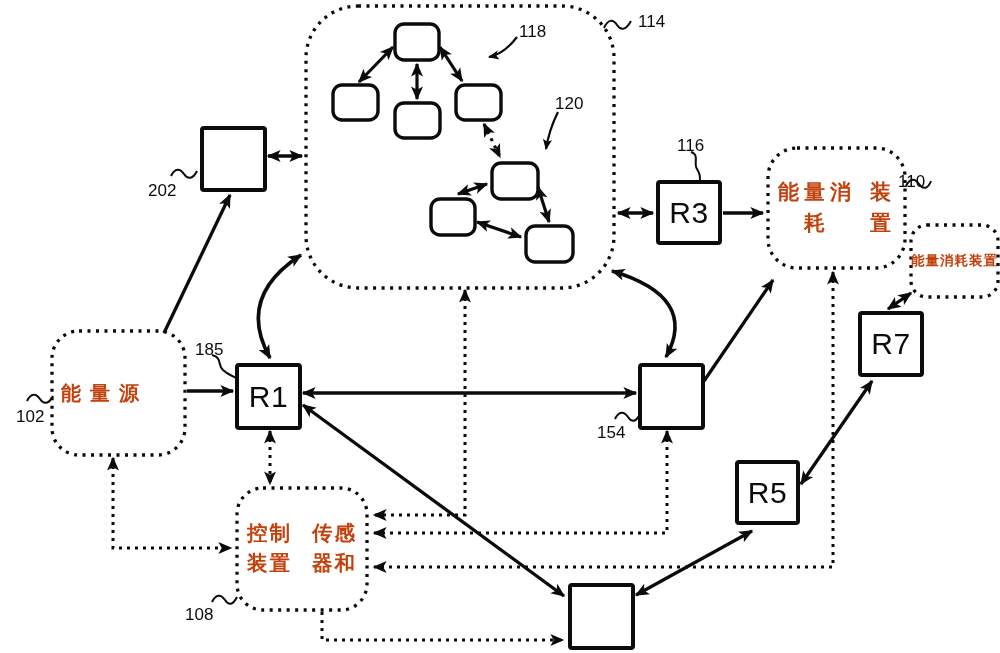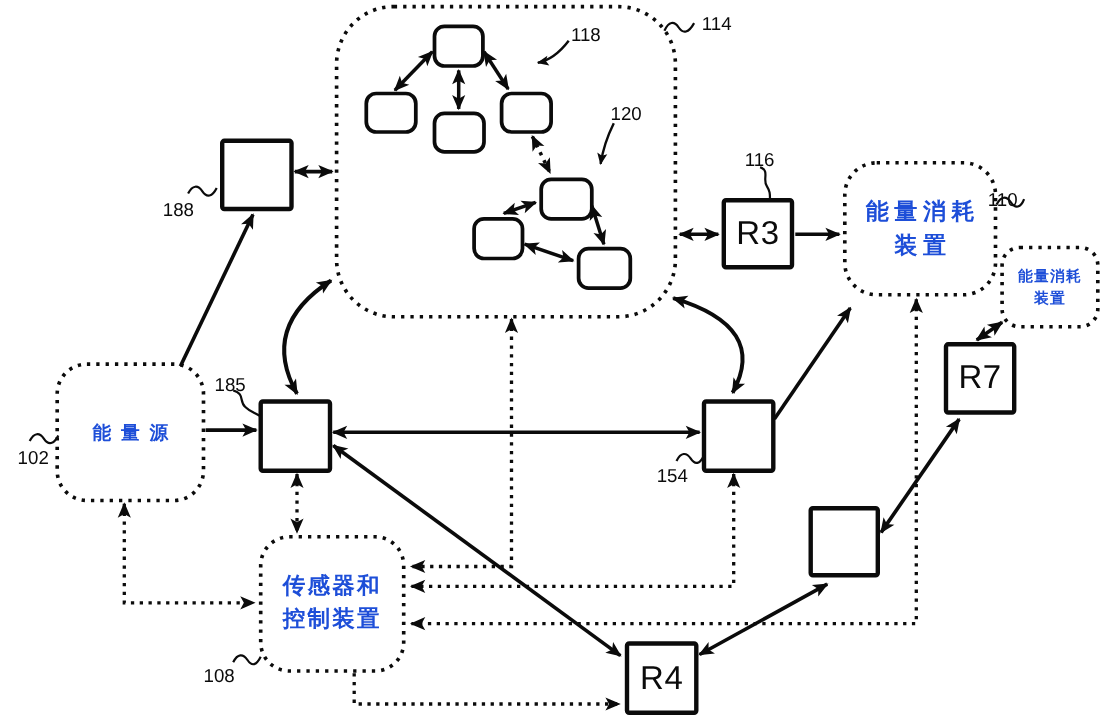--- a/index.html
+++ b/index.html
@@ -2,22 +2,22 @@
 <html><head>
 <meta charset="utf-8">
 <style>
   html,body{margin:0;padding:0;background:#fff;}
   .stage{position:relative;width:1000px;height:653px;background:#ffffff;overflow:hidden;
          font-family:"Liberation Sans", sans-serif;color:#0b0b0b;}
   .stage svg{position:absolute;left:0;top:0;}
   .abs{position:absolute;}
   .rlabel{display:flex;align-items:center;justify-content:center;
           font-size:30px;letter-spacing:0.5px;color:#0b0b0b;}
-  .cjk{display:flex;flex-direction:column;align-items:center;justify-content:center;
-       text-align:center;font-family:"Liberation Serif", serif;font-weight:700;color:#1d4ed8;}
+  .cjk{display:flex;flex-direction:row;align-items:center;
+       text-align:center;font-family:"Liberation Serif", serif;font-weight:700;color:#c2410c;}
   .ref{font-size:17px;color:#0b0b0b;}
   .hairline{stroke:#0b0b0b;fill:none;}
 </style>
 </head>
 <body>
 
 <div class="stage">
 
   <svg width="1000" height="653" viewBox="0 0 1000 653">
     <defs>
@@ -104,46 +104,47 @@
       <path d="M212,355 c11,3 5,10 11,15 c4,4 8,5 13,8"></path>
       <path d="M691,152 c9,3 2,11 6,17 c3,5 3,7 3,12"></path>
     </g>
     <g class="hairline" stroke-width="2.2">
       <path d="M517,37 Q504,54 489,57" marker-end="url(#arrS)"></path>
       <path d="M558,112 Q549,130 546,149" marker-end="url(#arrS)"></path>
     </g>
   </svg>
 
   <div class="abs rlabel" style="left:658px;top:182px;width:62px;height:61px">R3</div>
+  <div class="abs rlabel" style="left:237px;top:365px;width:63px;height:63px">R1</div>
   <div class="abs rlabel" style="left:860px;top:313px;width:62px;height:62px">R7</div>
-  <div class="abs rlabel" style="left:570px;top:585px;width:63px;height:63px">R4</div>
+  <div class="abs rlabel" style="left:737px;top:462px;width:61px;height:61px">R5</div>
 
-  <div class="abs cjk" style="left:52px;top:331px;width:133px;height:124px;font-size:17px;letter-spacing:9px;padding-left:9px;box-sizing:border-box">
+  <div class="abs cjk" style="left:52px;top:331px;width:133px;height:124px;font-size:20px;letter-spacing:9px;padding-left:9px;box-sizing:border-box">
     <span>能量源</span>
   </div>
 
   <div class="abs cjk" style="left:768px;top:148px;width:137px;height:120px;font-size:21px;letter-spacing:5px;line-height:1.5;padding-left:5px;box-sizing:border-box">
     <span>能量消耗</span>
     <span>装置</span>
   </div>
 
   <div class="abs cjk" style="left:911px;top:225px;width:87px;height:72px;font-size:13.5px;letter-spacing:1px;line-height:1.45">
     <span>能量消耗</span>
     <span>装置</span>
   </div>
 
   <div class="abs cjk" style="left:237px;top:488px;width:130px;height:122px;font-size:20.5px;letter-spacing:2px;line-height:1.45">
+    <span>控制装置</span>
     <span>传感器和</span>
-    <span>控制装置</span>
   </div>
 
   <div class="abs ref" style="left:16px;top:407px">102</div>
   <div class="abs ref" style="left:195px;top:340px">185</div>
   <div class="abs ref" style="left:597px;top:423px">154</div>
   <div class="abs ref" style="left:185px;top:605px">108</div>
   <div class="abs ref" style="left:898px;top:172px">110</div>
-  <div class="abs ref" style="left:148px;top:181px">188</div>
+  <div class="abs ref" style="left:148px;top:181px">202</div>
   <div class="abs ref" style="left:638px;top:12px">114</div>
   <div class="abs ref" style="left:677px;top:136px">116</div>
   <div class="abs ref" style="left:519px;top:22px">118</div>
   <div class="abs ref" style="left:555px;top:94px">120</div>
 
 </div>
 
 </body></html>

